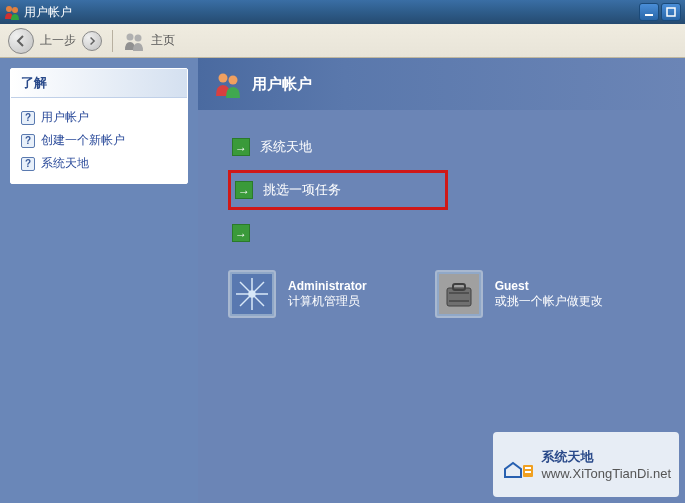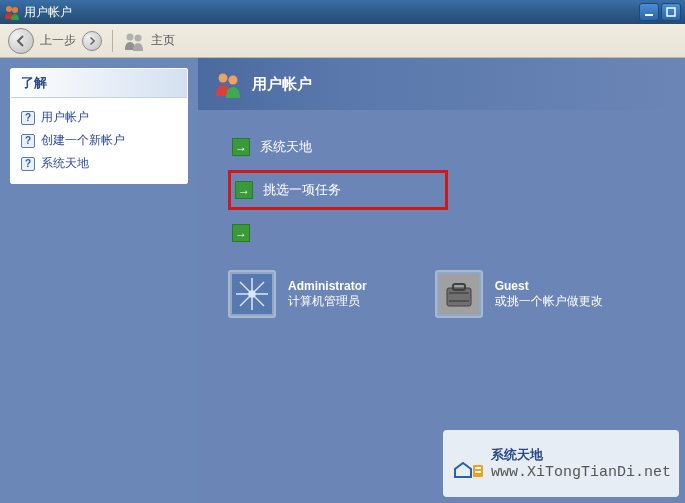--- a/index.html
+++ b/index.html
@@ -154,21 +154,21 @@
       position: absolute;
       right: 6px; bottom: 6px;
       display: flex; align-items: flex-end; gap: 6px;
       background: rgba(245,248,252,0.9);
       padding: 16px 8px;
       border-radius: 4px;
     }
     .watermark-logo { width: 34px; height: 24px; }
     .watermark-text { font-size: 11px; color: #2a4a8a; }
     .watermark-cn { font-weight: bold; font-size: 13px; }
-    .watermark-url { font-size: 15px; color: #555; font-family: Liberation Mono, monospace; }
+    .watermark-url { font-size: 13px; color: #555; }
   </style>
 </head>
 <body>
 
 <div class="titlebar">
   <span class="titlebar-icon">
     <svg viewBox="0 0 16 16" width="16" height="16">
         <circle cx="5" cy="5" r="3" fill="#e08040"></circle>
         <path d="M1 15 Q1 9 5 9 Q9 9 9 15 Z" fill="#d03030"></path>
         <circle cx="11" cy="6" r="3" fill="#e08040"></circle>

